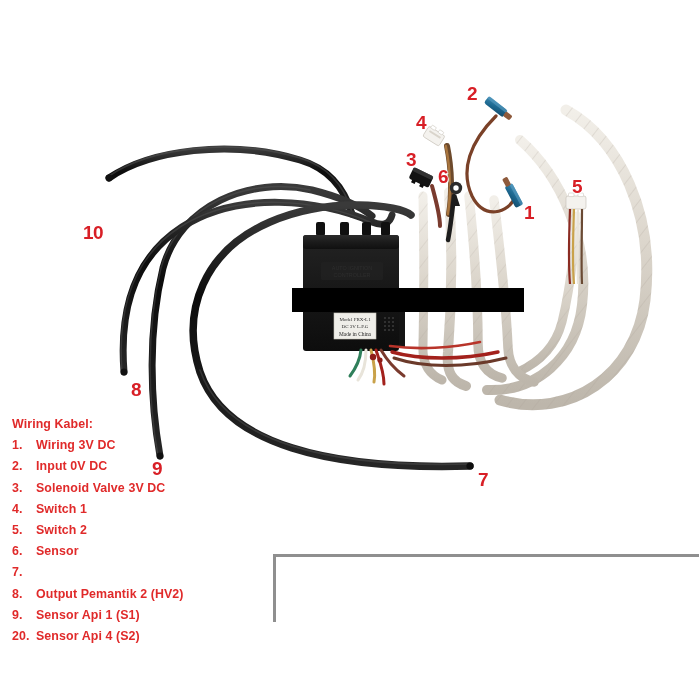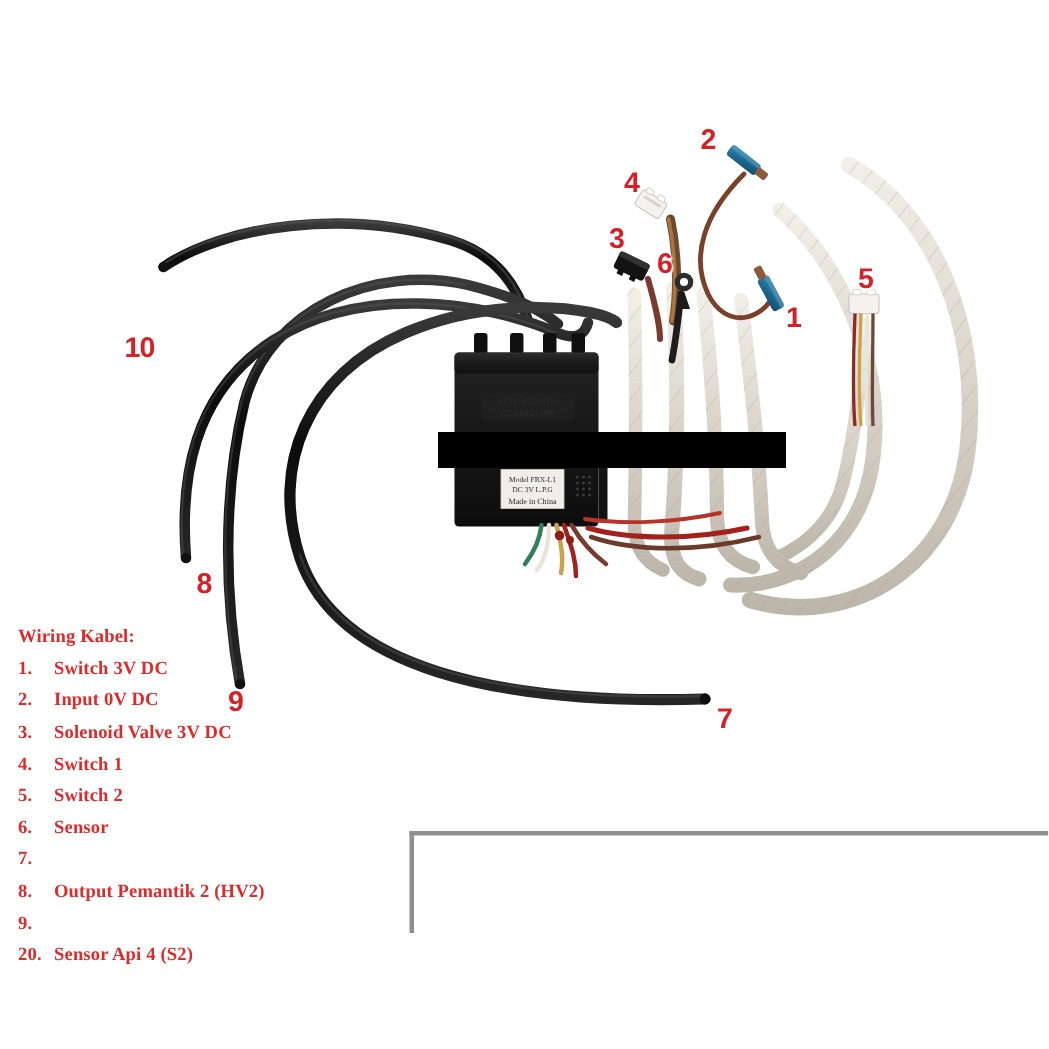--- a/index.html
+++ b/index.html
@@ -34,21 +34,21 @@
     text-shadow: 0 0 2px #ffffff, 0 0 2px #ffffff, 1px 1px 1px rgba(255,255,255,.9);
     user-select: none;
   }
   
   #legend {
     position: absolute;
     left: 12px;
     top: 414px;
     width: 240px;
     color: #e02a2a;
-    font-family: Liberation Serif, serif;
+    font-family: Liberation Sans, sans-serif;
     font-weight: bold;
     font-size: 12.4px;
     line-height: 21.2px;
     letter-spacing: .1px;
   }
   #legend .legend-title { display: block; }
   #legend ol {
     list-style: none;
     margin: 0;
     padding: 0;
@@ -293,21 +293,21 @@
   <div class="callout" style="left:478px; top:470px;">7</div>
   <div class="callout" style="left:131px; top:380px;">8</div>
   <div class="callout" style="left:152px; top:459px;">9</div>
   <div class="callout" style="left:83px; top:223px;">10</div>
 
   <div id="legend">
     <span class="legend-title">Wiring Kabel:</span>
     <ol>
       <li>
         <span class="num">1.</span>
-        <span class="txt">Switch 3V DC</span>
+        <span class="txt">Wiring 3V DC</span>
       </li>
       <li>
         <span class="num">2.</span>
         <span class="txt">Input 0V DC</span>
       </li>
       <li>
         <span class="num">3.</span>
         <span class="txt">Solenoid Valve 3V DC</span>
       </li>
       <li>
@@ -324,20 +324,21 @@
       </li>
       <li>
         <span class="num">7.</span>
       </li>
       <li>
         <span class="num">8.</span>
         <span class="txt">Output Pemantik 2 (HV2)</span>
       </li>
       <li>
         <span class="num">9.</span>
+        <span class="txt">Sensor Api 1 (S1)</span>
       </li>
       <li>
         <span class="num">20.</span>
         <span class="txt">Sensor Api 4 (S2)</span>
       </li>
     </ol>
   </div>
 
 </div>
 

